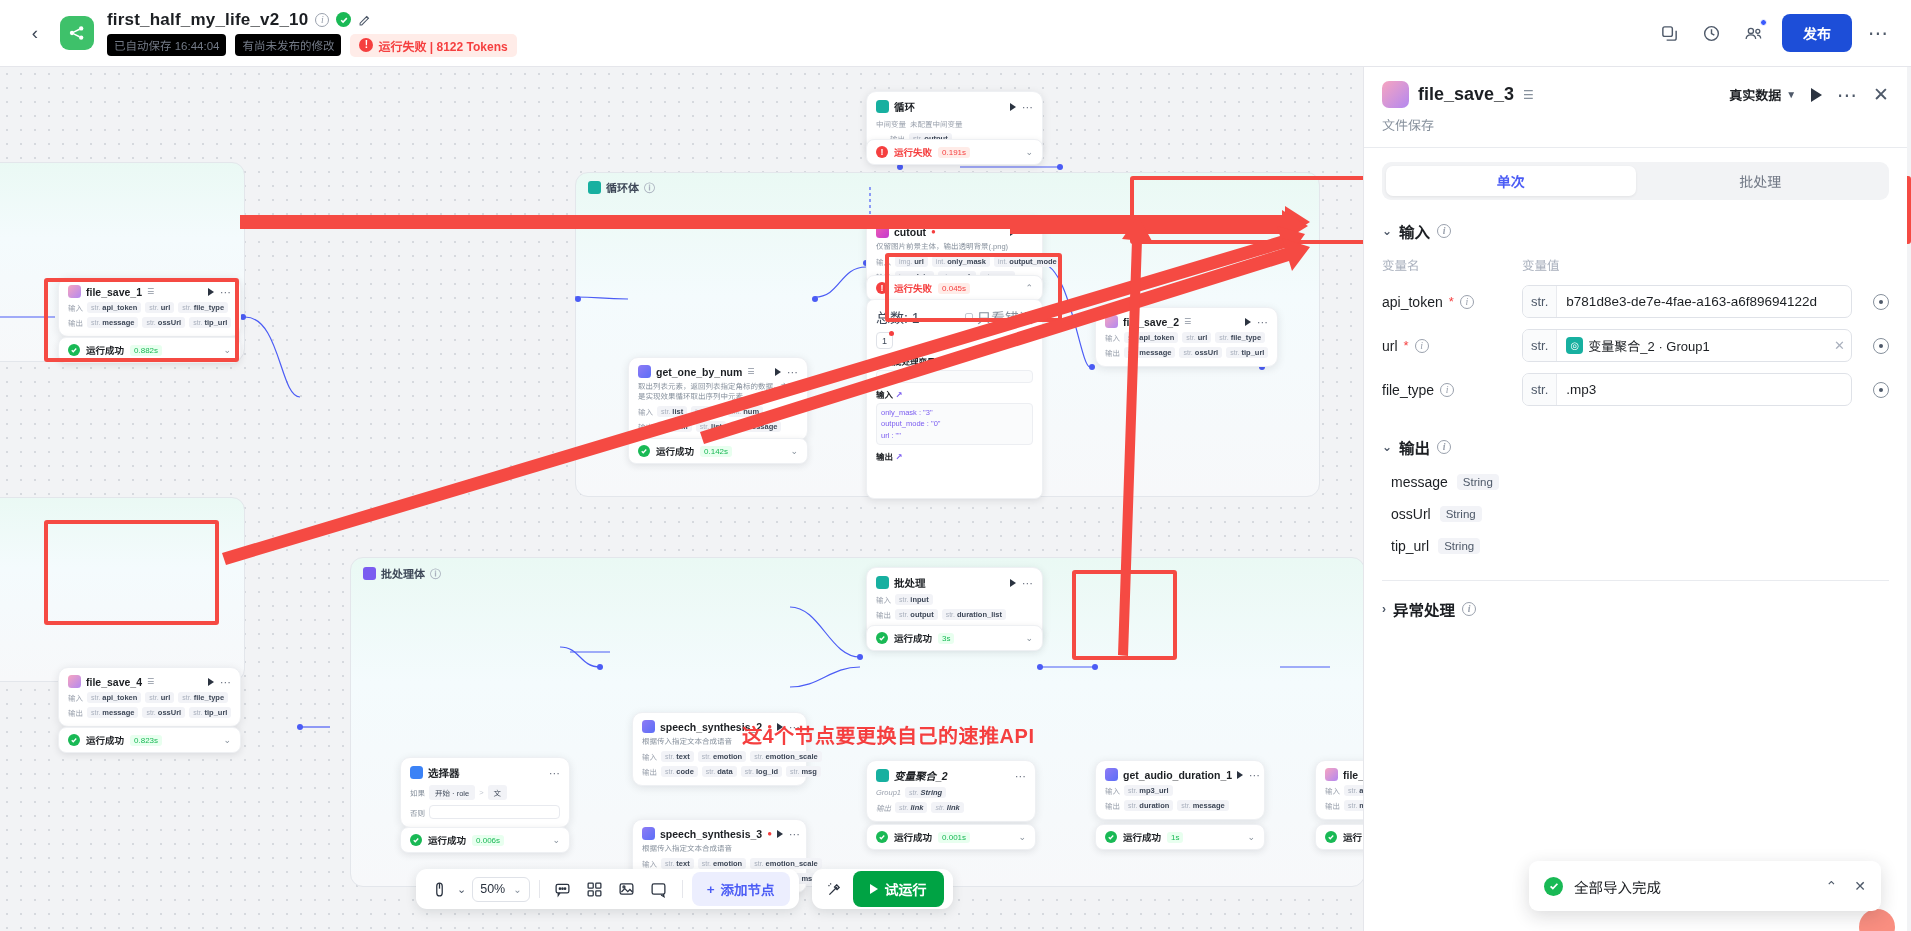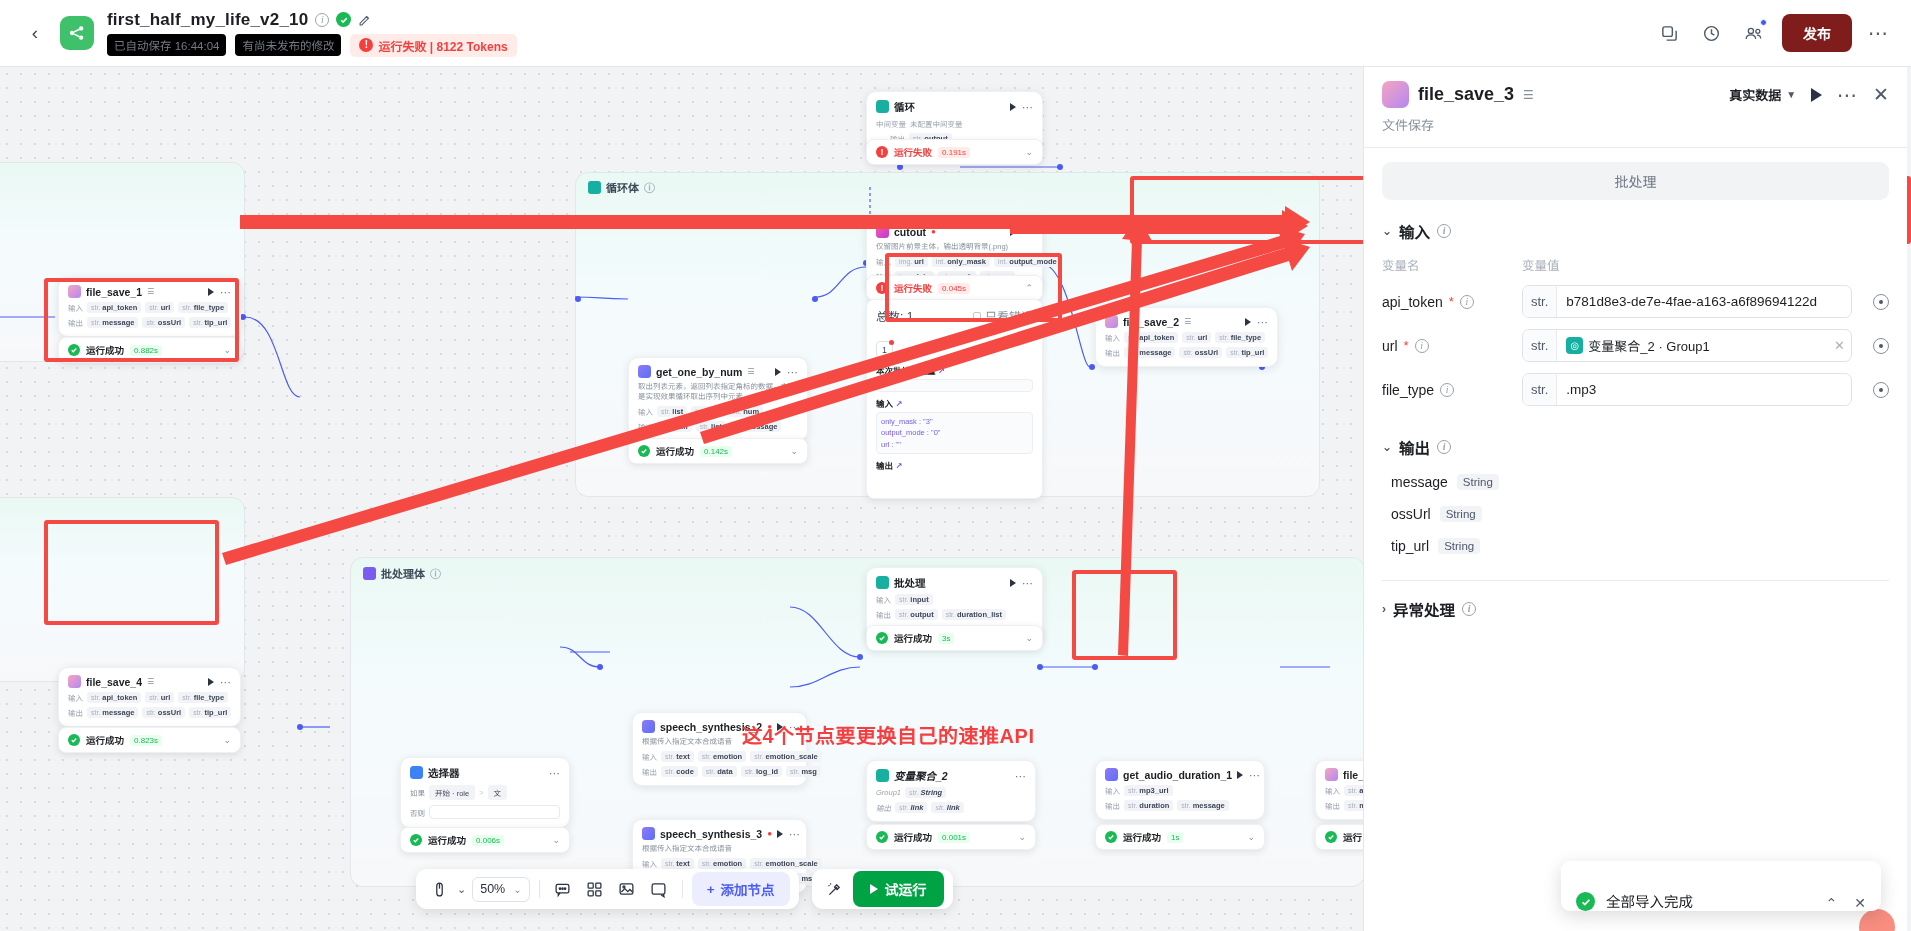--- a/index.html
+++ b/index.html
@@ -61,21 +61,21 @@
   .tb-icon {
     width: 26px; height: 26px; display: flex; align-items: center; justify-content: center;
     color: #4e5969; cursor: pointer; position: relative;
   }
   .tb-icon svg { width: 19px; height: 19px; }
   .blue-dot {
     position: absolute; top: -1px; right: -1px; width: 7px; height: 7px;
     border-radius: 50%; background: #3b5bfd; border: 1.5px solid #fff;
   }
   .publish-btn {
-    background: #7f1d1d; color: #fff; font-size: 14px; font-weight: 700;
+    background: #1d4ed8; color: #fff; font-size: 14px; font-weight: 700;
     border: none; border-radius: 8px; padding: 9px 21px; cursor: pointer;
   }
   .more-dots { font-size: 20px; color: #4e5969; cursor: pointer; letter-spacing: 1px; }
 
   
   .canvas {
     position: absolute; top: 67px; left: 0; width: 1367px; height: 864px;
     background-color: #f2f3f5;
     background-image: radial-gradient(#d6d9de 1px, transparent 1px);
     background-size: 14px 14px; overflow: hidden;
@@ -140,21 +140,21 @@
   .st-time { font-size: 8px; color: #f53f3f; background: #ffece8; border-radius: 3px; padding: 1px 4px; }
   .st-time.ok { color: #19b955; background: #e8ffef; }
   .st-chev { margin-left: auto; color: #86909c; font-size: 9px; }
 
   
   .err-panel {
     position: absolute; background: #fff; border-radius: 8px;
     box-shadow: 0 2px 7px rgba(28,31,35,.10); border: 1px solid #eef0f3;
     padding: 7px 9px; font-size: 8px; color: #3d4757;
   }
-  .ep-row { display: flex; align-items: center; font-size: 12px; margin-bottom: 17px; justify-content: center; }
+  .ep-row { display: flex; align-items: center; font-size: 14px; margin-bottom: 5px; justify-content: center; }
   .ep-cb { width: 8px; height: 8px; border: 1px solid #c3c8d1; border-radius: 2px; margin-right: 4px; }
   .ep-num {
     width: 17px; height: 17px; border: 1px solid #dfe2e8; border-radius: 4px;
     display: flex; align-items: center; justify-content: center;
     font-size: 9px; position: relative; margin-bottom: 6px;
   }
   .ep-num::after {
     content: ''; position: absolute; top: -2px; right: -2px;
     width: 5px; height: 5px; border-radius: 50%; background: #f53f3f;
   }
@@ -285,23 +285,23 @@
     width: 16px; height: 16px; border-radius: 50%; border: 1.4px solid #86909c;
     display: flex; align-items: center; justify-content: center; margin-left: 11px; flex: 0 0 auto; cursor: pointer;
   }
   .dot-target::after { content: ''; width: 4px; height: 4px; border-radius: 50%; background: #4e5969; }
   .out-row { display: flex; align-items: center; gap: 9px; margin-top: 16px; padding-left: 9px; }
   .out-name { font-size: 14px; color: #1c1f23; }
   .out-type { font-size: 11.5px; color: #4e5969; background: #f2f3f7; border-radius: 4px; padding: 2px 6px; }
 
   
   .toast {
-    position: absolute; bottom: 20px; right: 30px; width: 320px; height: 50px;
+    position: absolute; bottom: 20px; right: 30px; width: 352px; height: 50px;
     background: #fff; border-radius: 9px; box-shadow: 0 5px 18px rgba(28,31,35,.16);
-    display: flex; align-items: flex-end; padding: 0 15px; gap: 11px; z-index: 50;
+    display: flex; align-items: center; padding: 0 15px; gap: 11px; z-index: 50;
   }
   .toast-ic { width: 19px; height: 19px; border-radius: 50%; background: #19b955;
               display: flex; align-items: center; justify-content: center; flex: 0 0 auto; }
   .toast-ic svg { width: 12px; height: 12px; }
   .toast-txt { font-size: 14.5px; color: #1c1f23; }
   .toast-right { margin-left: auto; display: flex; align-items: center; gap: 17px; color: #4e5969; }
   .toast-right span { cursor: pointer; font-size: 14px; }
   .fab {
     position: absolute; bottom: -14px; right: 16px; width: 36px; height: 36px;
     border-radius: 50%; background: #f98e80; z-index: 49;
@@ -1094,20 +1094,21 @@
           <span class="rp-play"></span>
           <span class="more-dots">⋯</span>
           <span class="rp-close">✕</span>
         </span>
       </div>
       <div class="rp-sub">文件保存</div>
     </div>
     <div class="rp-divider"></div>
 
     <div class="seg-wrap">
+      <div class="seg active">单次</div>
       <div class="seg">批处理</div>
     </div>
 
     <div class="rp-body">
 
       <div class="sect-hdr">
         <span class="chev">⌄</span>
         <span>输入</span>
         <span class="i-circle">i</span>
       </div>

